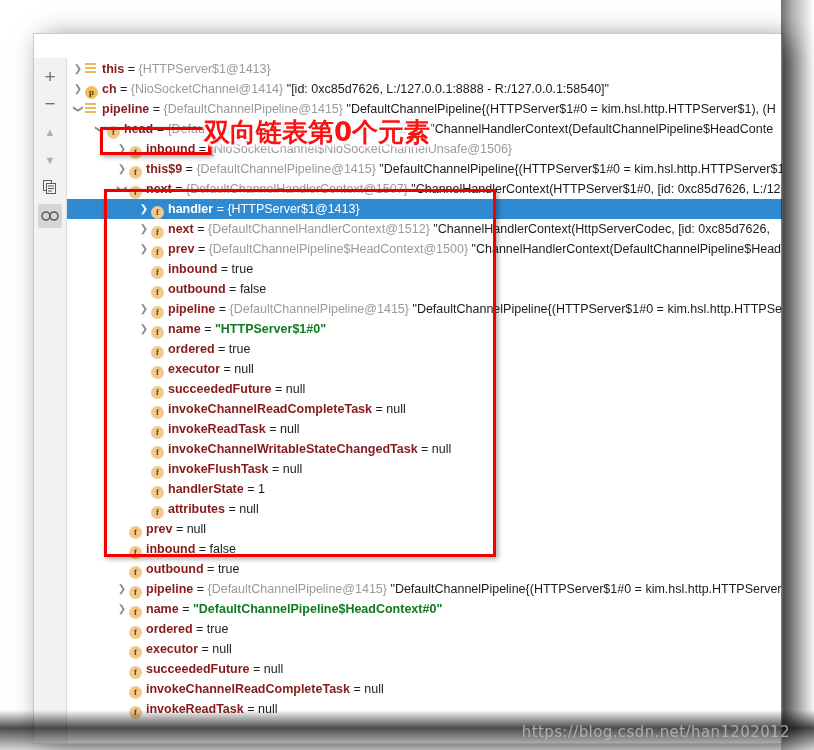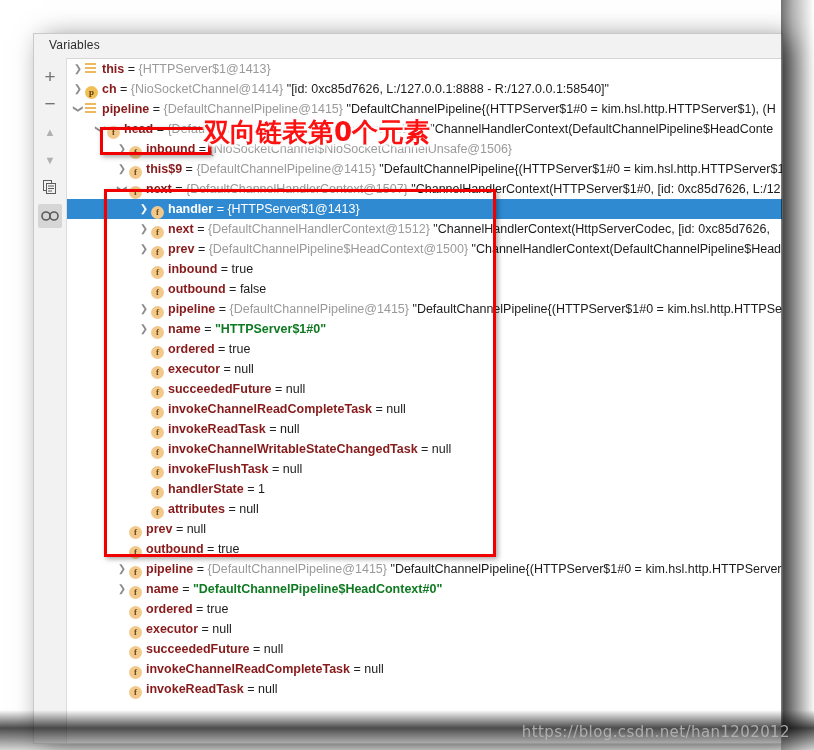--- a/index.html
+++ b/index.html
@@ -127,23 +127,20 @@
     opacity:.85;pointer-events:none;text-align:center;
   }
 </style>
 </head>
 <body>
 
 <div id="screen">
 
   <div id="panel">
 
-    <div id="tw-header">
-      <div id="tw-title">Variables</div>
-    </div>
 
     <div id="toolbar">
         <div class="tb-btn" style="top: 6px;">
           <span class="tb-glyph" style="font-size: 19px;">+</span>
         </div>
         <div class="tb-btn" style="top: 33px;">
           <span class="tb-glyph" style="font-size: 19px;">−</span>
         </div>
         <div class="tb-btn" style="top: 62px;">
           <span class="tb-glyph" style="font-size: 11px; color: rgb(176, 176, 176);">▲</span>
@@ -187,20 +184,21 @@
         <div class="row"><span style="display: inline-block; width: 70px;"></span><span class="chev none">❯</span><span class="ico f">f</span><span class="nm">ordered</span><span class="eq"> = </span><span class="val">true</span></div>
         <div class="row"><span style="display: inline-block; width: 70px;"></span><span class="chev none">❯</span><span class="ico f">f</span><span class="nm">executor</span><span class="eq"> = </span><span class="val">null</span></div>
         <div class="row"><span style="display: inline-block; width: 70px;"></span><span class="chev none">❯</span><span class="ico f">f</span><span class="nm">succeededFuture</span><span class="eq"> = </span><span class="val">null</span></div>
         <div class="row"><span style="display: inline-block; width: 70px;"></span><span class="chev none">❯</span><span class="ico f">f</span><span class="nm">invokeChannelReadCompleteTask</span><span class="eq"> = </span><span class="val">null</span></div>
         <div class="row"><span style="display: inline-block; width: 70px;"></span><span class="chev none">❯</span><span class="ico f">f</span><span class="nm">invokeReadTask</span><span class="eq"> = </span><span class="val">null</span></div>
         <div class="row"><span style="display: inline-block; width: 70px;"></span><span class="chev none">❯</span><span class="ico f">f</span><span class="nm">invokeChannelWritableStateChangedTask</span><span class="eq"> = </span><span class="val">null</span></div>
         <div class="row"><span style="display: inline-block; width: 70px;"></span><span class="chev none">❯</span><span class="ico f">f</span><span class="nm">invokeFlushTask</span><span class="eq"> = </span><span class="val">null</span></div>
         <div class="row"><span style="display: inline-block; width: 70px;"></span><span class="chev none">❯</span><span class="ico f">f</span><span class="nm">handlerState</span><span class="eq"> = </span><span class="val">1</span></div>
         <div class="row"><span style="display: inline-block; width: 70px;"></span><span class="chev none">❯</span><span class="ico f">f</span><span class="nm">attributes</span><span class="eq"> = </span><span class="val">null</span></div>
         <div class="row"><span style="display: inline-block; width: 48px;"></span><span class="chev none">❯</span><span class="ico f">f</span><span class="nm">prev</span><span class="eq"> = </span><span class="val">null</span></div>
+        <div class="row"><span style="display: inline-block; width: 48px;"></span><span class="chev none">❯</span><span class="ico f">f</span><span class="nm">inbound</span><span class="eq"> = </span><span class="val">false</span></div>
         <div class="row"><span style="display: inline-block; width: 48px;"></span><span class="chev none">❯</span><span class="ico f">f</span><span class="nm">outbound</span><span class="eq"> = </span><span class="val">true</span></div>
         <div class="row"><span style="display: inline-block; width: 48px;"></span><span class="chev">❯</span><span class="ico f">f</span><span class="nm">pipeline</span><span class="eq"> = </span><span class="ref">{DefaultChannelPipeline@1415}</span><span class="str"> "DefaultChannelPipeline{(HTTPServer$1#0 = kim.hsl.http.HTTPServer</span></div>
         <div class="row"><span style="display: inline-block; width: 48px;"></span><span class="chev">❯</span><span class="ico f">f</span><span class="nm">name</span><span class="eq"> = </span><span class="strv">"DefaultChannelPipeline$HeadContext#0"</span></div>
         <div class="row"><span style="display: inline-block; width: 48px;"></span><span class="chev none">❯</span><span class="ico f">f</span><span class="nm">ordered</span><span class="eq"> = </span><span class="val">true</span></div>
         <div class="row"><span style="display: inline-block; width: 48px;"></span><span class="chev none">❯</span><span class="ico f">f</span><span class="nm">executor</span><span class="eq"> = </span><span class="val">null</span></div>
         <div class="row"><span style="display: inline-block; width: 48px;"></span><span class="chev none">❯</span><span class="ico f">f</span><span class="nm">succeededFuture</span><span class="eq"> = </span><span class="val">null</span></div>
         <div class="row"><span style="display: inline-block; width: 48px;"></span><span class="chev none">❯</span><span class="ico f">f</span><span class="nm">invokeChannelReadCompleteTask</span><span class="eq"> = </span><span class="val">null</span></div>
         <div class="row"><span style="display: inline-block; width: 48px;"></span><span class="chev none">❯</span><span class="ico f">f</span><span class="nm">invokeReadTask</span><span class="eq"> = </span><span class="val">null</span></div>
       </div>
 

